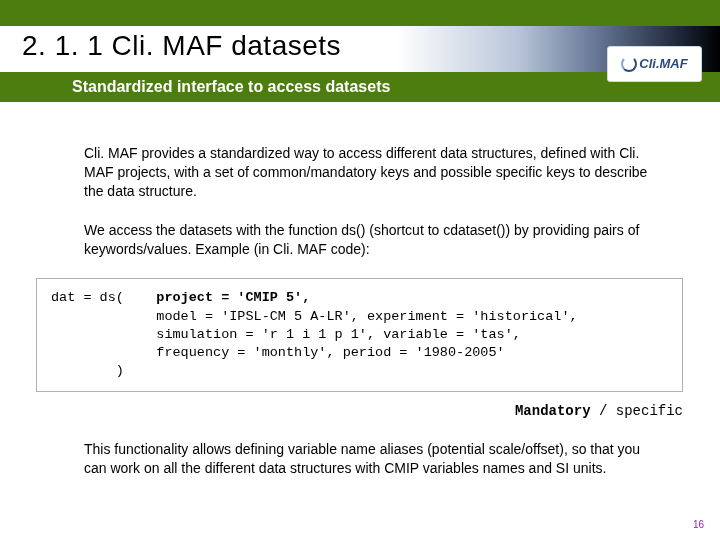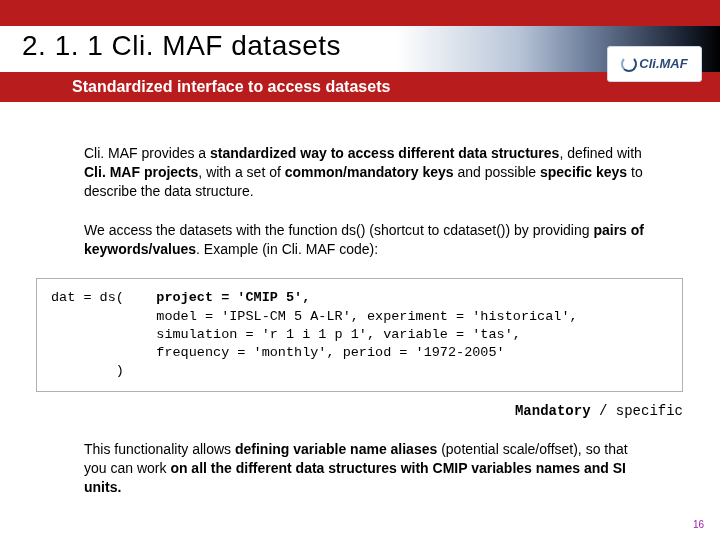--- a/index.html
+++ b/index.html
@@ -8,21 +8,21 @@
     height: 540px;
     background: #fff;
     font-family: Arial, Helvetica, sans-serif;
     position: relative;
     overflow: hidden;
   }
   .header {
     position: relative;
     width: 100%;
     height: 102px;
-    background: #b91c1c;
+    background: #4d7c0f;
   }
   .header .white-band {
     position: absolute;
     left: 0;
     top: 26px;
     width: 100%;
     height: 46px;
     background: linear-gradient(to right, #fff 0%, #fff 55%, #b8c5d8 72%, #6b7c9a 82%, #1a2333 95%, #000 100%);
   }
   .title {
@@ -99,21 +99,21 @@
     margin: 10px -35px 20px 0;
   }
   .legend .mand { font-weight: bold; padding-left: 44px; }
   .page-num {
     position: absolute;
     right: 16px;
     bottom: 10px;
     font-size: 10px;
     color: #a21caf;
   }
-  b { font-weight: bold; text-align: center; }
+  b { font-weight: normal; text-align: center; }
 </style>
 </head>
 <body>
 
 <div class="header">
   <div class="white-band"></div>
   <div class="title">2. 1. 1 Cli. MAF datasets</div>
   <div class="subtitle">Standardized interface to access datasets</div>
   <div class="logo">
     <span class="logo-text">
@@ -129,21 +129,21 @@
     <span>Cli. MAF provides a </span><b>standardized way to access different data structures</b><span>, defined with </span><b>Cli. MAF projects</b><span>, with a set of </span><b>common/mandatory keys</b><span> and possible </span><b>specific keys</b><span> to describe the data structure.</span>
   </p>
 
   <p class="para">
     <span>We access the datasets with the function ds() (shortcut to cdataset()) by providing </span><b>pairs of keywords/values</b><span>. Example (in Cli. MAF code):</span>
   </p>
 
   <div class="code-block"><span>dat = ds(    </span><span class="mand">project = 'CMIP 5',</span>
 <span>             model = 'IPSL-CM 5 A-LR', experiment = 'historical',</span>
 <span>             simulation = 'r 1 i 1 p 1', variable = 'tas',</span>
-<span>             frequency = 'monthly', period = '1972-2005'</span>
+<span>             frequency = 'monthly', period = '1980-2005'</span>
 <span>        )</span></div>
 
   <div class="legend">
     <span class="mand">Mandatory</span><span> / </span><span>specific</span>
   </div>
 
   <p class="para">
     <span>This functionality allows </span><b>defining variable name aliases</b><span> (potential scale/offset), so that you can work </span><b>on all the different data structures with CMIP variables names and SI units.</b>
   </p>
 

